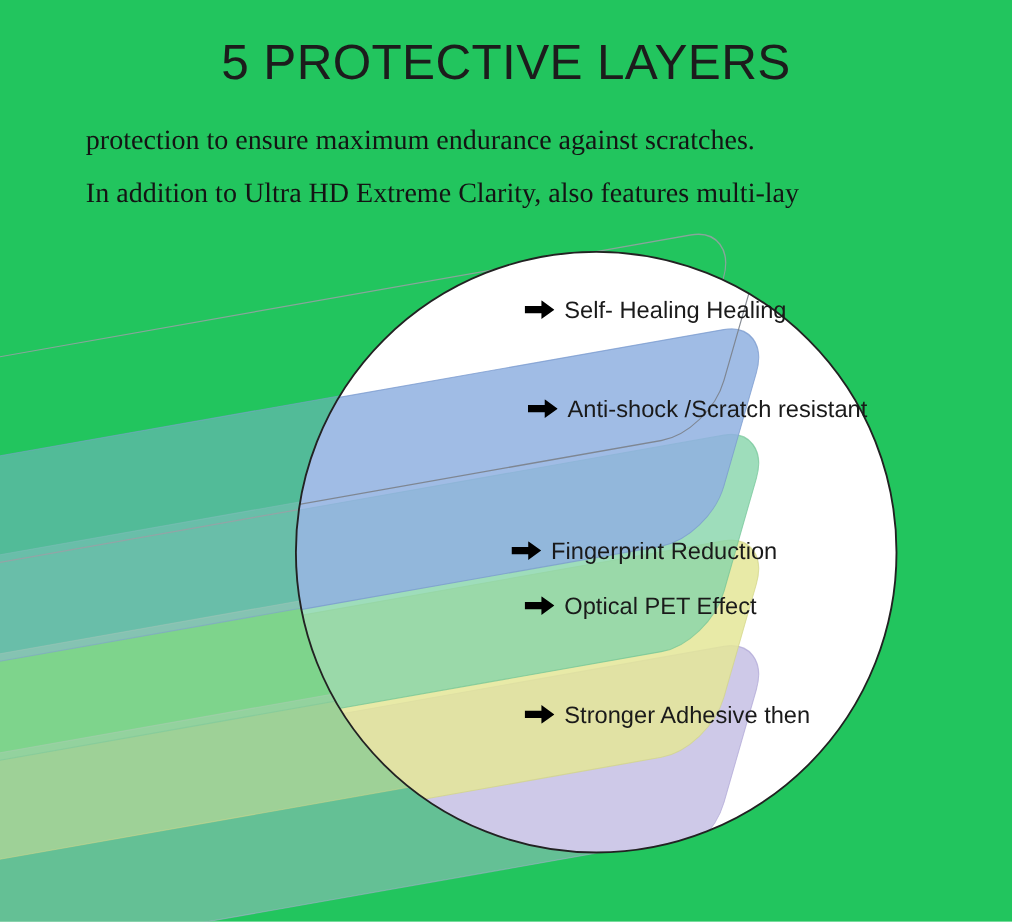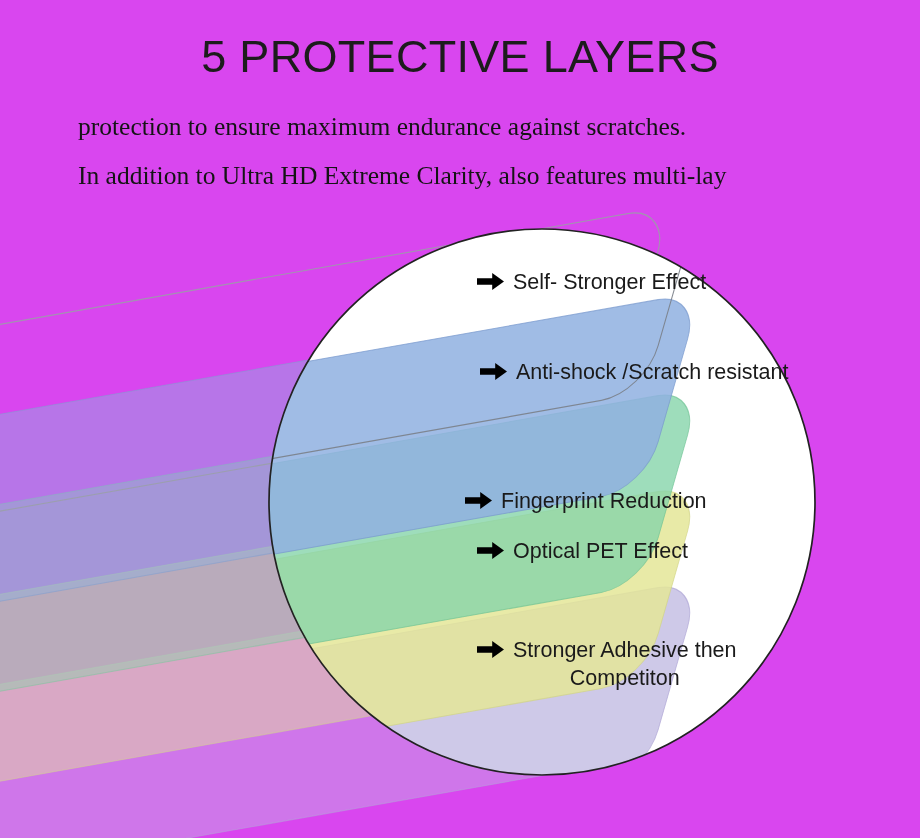--- a/index.html
+++ b/index.html
@@ -10,21 +10,21 @@
   }
   body {
     font-family: "Liberation Sans", sans-serif;
     -webkit-font-smoothing: antialiased;
   }
 
   #canvas {
     position: relative;
     width: 920px;
     height: 838px;
-    background: #d946ef;
+    background: #22c55e;
     overflow: hidden;
   }
 
   
   .headline {
     position: absolute;
     left: 0;
     top: 34px;
     width: 920px;
     text-align: center;
@@ -201,21 +201,21 @@
     <span class="line">In addition to Ultra HD Extreme Clarity, also features multi-lay</span>
   </div>
 
   <div class="callouts">
 
     <div class="callout c1">
       <svg class="arrow-icon" viewBox="0 0 27 17">
         <path d="M0 5.2 H15.2 V0 L27 8.5 L15.2 17 V11.8 H0 Z" fill="#000000"></path>
       </svg>
       <div class="callout-text">
-        <span>Self- Stronger Effect</span>
+        <span>Self- Healing Healing</span>
       </div>
     </div>
 
     <div class="callout c2">
       <svg class="arrow-icon" viewBox="0 0 27 17">
         <path d="M0 5.2 H15.2 V0 L27 8.5 L15.2 17 V11.8 H0 Z" fill="#000000"></path>
       </svg>
       <div class="callout-text">
         <span>Anti-shock /Scratch resistant</span>
       </div>
@@ -238,18 +238,17 @@
         <span>Optical PET Effect</span>
       </div>
     </div>
 
     <div class="callout c5">
       <svg class="arrow-icon" viewBox="0 0 27 17">
         <path d="M0 5.2 H15.2 V0 L27 8.5 L15.2 17 V11.8 H0 Z" fill="#000000"></path>
       </svg>
       <div class="callout-text">
         <span>Stronger Adhesive then</span>
-        <span class="l2">Competiton</span>
       </div>
     </div>
 
   </div>
 </div>
 
 </body></html>

